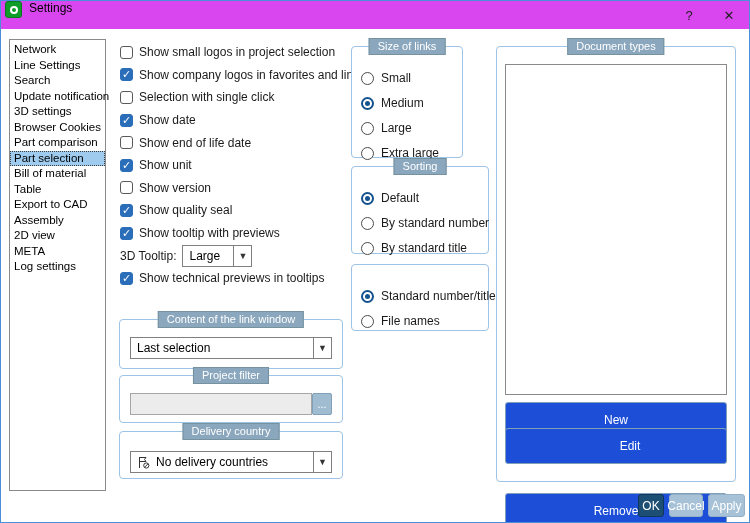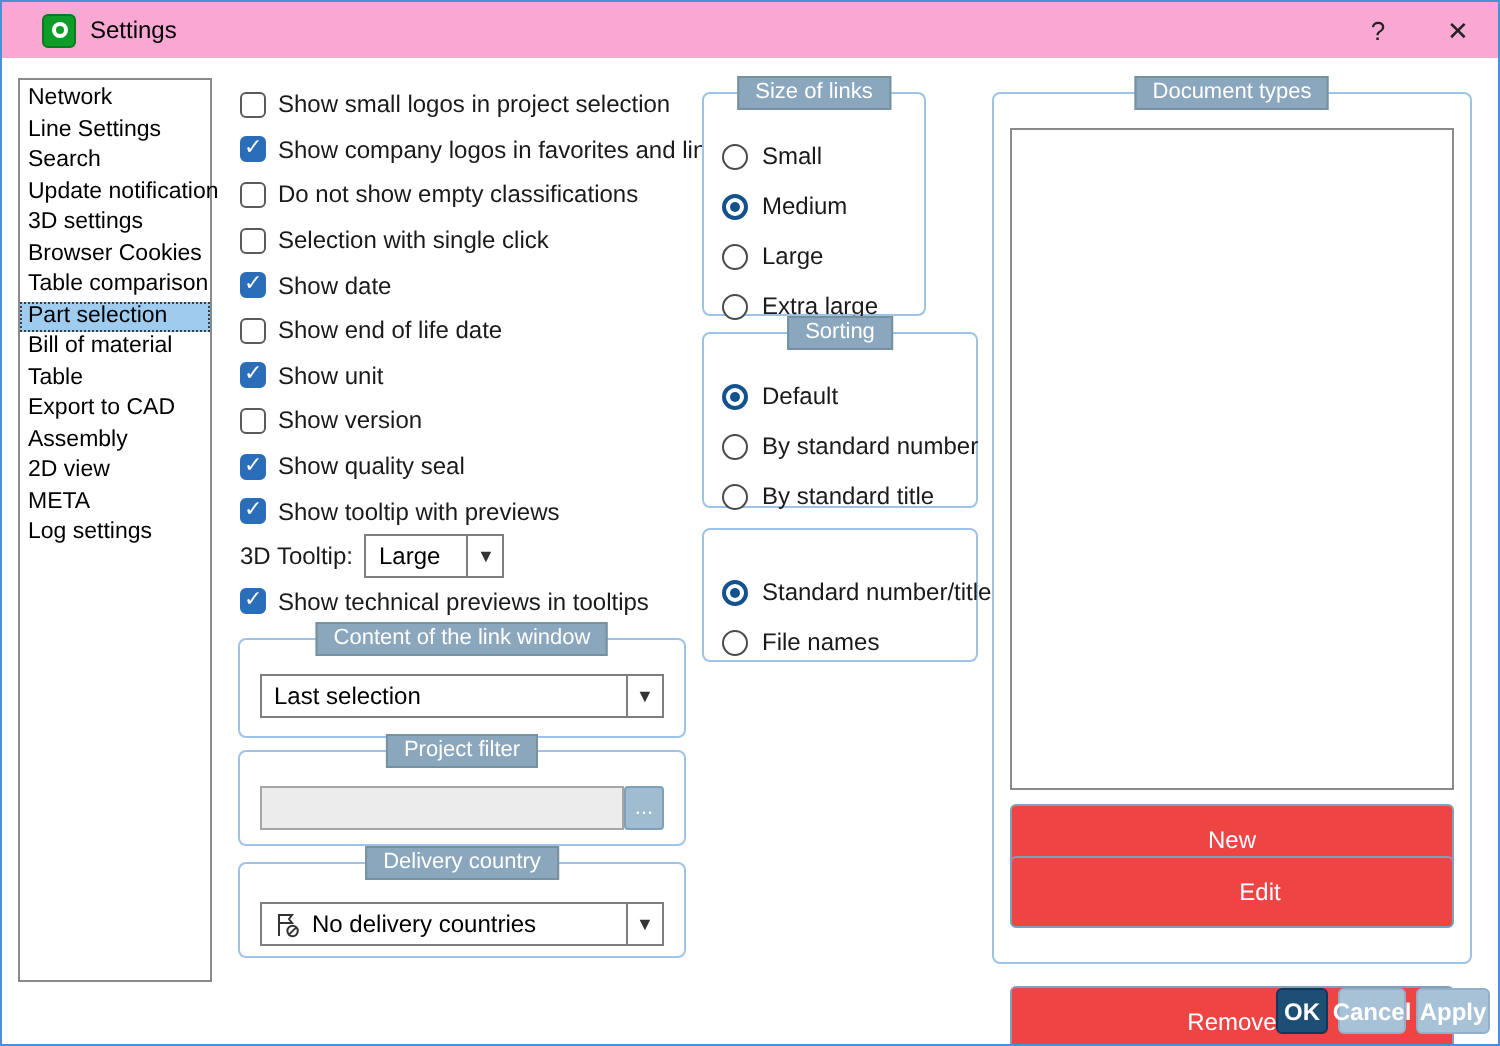--- a/index.html
+++ b/index.html
@@ -3,22 +3,22 @@
 <meta charset="utf-8">
 <style>
   * { margin:0; padding:0; box-sizing:border-box; }
   html,body { background:#d8d8d8; }
   body { font-family:"Liberation Sans", sans-serif; }
   .window {
     position:relative; width:750px; height:523px; background:#ffffff;
     border:1px solid #4a90d9; overflow:hidden;
   }
   
-  .titlebar { position:absolute; top:0; left:0; right:0; height:28px; background:#f9a8d4;
-    display:flex; align-items:center; padding-left:20px; }
+  .titlebar { position:absolute; top:0; left:0; right:0; height:28px; background:#d946ef;
+    display:flex; padding-left:4px; }
   .app-icon { width:17px; height:17px; background:#0f9d2a; border:1px solid #0a7a1f;
     border-radius:3px; display:flex; align-items:center; justify-content:center; }
   .app-icon-ring { width:8px; height:8px; border:2px solid #fff; border-radius:50%; }
   .title-text { font-size:12px; color:#000; margin-left:7px; }
   .titlebar-btns { position:absolute; right:0; top:0; height:28px; display:flex; }
   .tb-btn { width:40px; height:28px; display:flex; align-items:center; justify-content:center;
     font-size:13px; color:#222; cursor:default; }
   
   .sidebar { position:absolute; left:8px; top:38px; width:97px; height:452px;
     border:1px solid #8a8a8a; background:#fff; padding-top:2px; }
@@ -63,26 +63,26 @@
   .radio-row { height:25px; display:flex; align-items:flex-end; }
   .radio { width:13px; height:13px; border-radius:50%; border:1px solid #4a4a4a;
     background:#fff; flex:0 0 13px; position:relative; }
   .radio.on { border:2px solid #14528e; }
   .radio.on::after { content:""; position:absolute; width:5px; height:5px;
     border-radius:50%; background:#14528e; left:2px; top:2px; }
   .radio-label { font-size:12px; color:#1a1a1a; margin-left:7px; white-space:nowrap; }
   
   .doc-list { position:absolute; left:8px; right:8px; top:17px; height:331px;
     background:#fff; border:1px solid #8a8a8a; }
-  .doc-btn { position:absolute; left:8px; right:8px; height:36px; background:#ef4444;
+  .doc-btn { position:absolute; left:8px; right:8px; height:36px; background:#1d4ed8;
     border:1px solid #7fa0b8; border-radius:3px; color:#fff; font-size:12px;
     display:flex; align-items:center; justify-content:center; }
   
   .btn { position:absolute; height:23px; border-radius:3px; color:#fff; font-size:12px;
-    display:flex; align-items:center; justify-content:center;font-weight:bold; }
+    display:flex; align-items:center; justify-content:center; }
   .btn-ok { left:637px; top:493px; width:26px; background:#1d4e74; border:1px solid #10365c; }
   .btn-cancel { left:668px; top:493px; width:34px; background:#a7c2d7; border:1px solid #92b1c9; }
   .btn-apply { left:707px; top:493px; width:37px; background:#a7c2d7; border:1px solid #92b1c9; }
 </style>
 </head>
 <body>
 
 <div class="window">
 
   <div class="titlebar">
@@ -96,43 +96,39 @@
     </div>
   </div>
 
   <div class="sidebar">
     <div class="side-item">Network</div>
     <div class="side-item">Line Settings</div>
     <div class="side-item">Search</div>
     <div class="side-item">Update notification</div>
     <div class="side-item">3D settings</div>
     <div class="side-item">Browser Cookies</div>
-    <div class="side-item">Table comparison</div>
+    <div class="side-item">Part comparison</div>
     <div class="side-item on">Part selection</div>
     <div class="side-item">Bill of material</div>
     <div class="side-item">Table</div>
     <div class="side-item">Export to CAD</div>
     <div class="side-item">Assembly</div>
     <div class="side-item">2D view</div>
     <div class="side-item">META</div>
     <div class="side-item">Log settings</div>
   </div>
 
   <div class="cb-area">
     <div class="cb-row">
       <span class="checkbox"></span>
       <span class="cb-label">Show small logos in project selection</span>
     </div>
     <div class="cb-row">
       <span class="checkbox on"></span>
       <span class="cb-label">Show company logos in favorites and links</span>
-    </div>
-    <div class="cb-row">
-      <span class="checkbox"></span>
-      <span class="cb-label">Do not show empty classifications</span>
     </div>
     <div class="cb-row">
       <span class="checkbox"></span>
       <span class="cb-label">Selection with single click</span>
     </div>
     <div class="cb-row">
       <span class="checkbox on"></span>
       <span class="cb-label">Show date</span>
     </div>
     <div class="cb-row">

